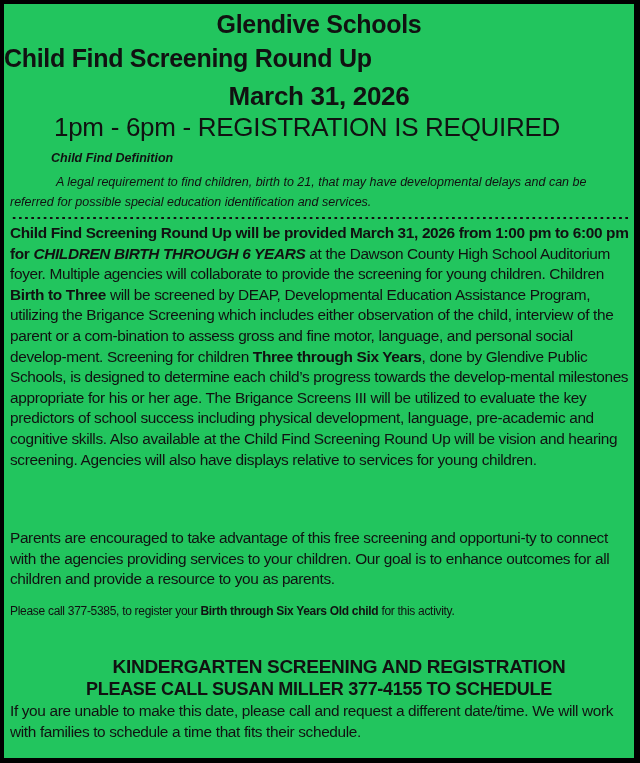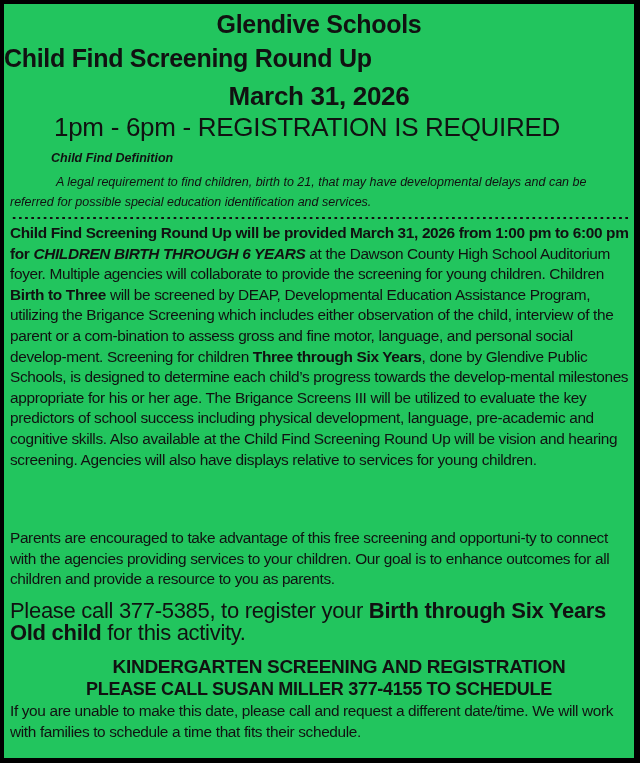--- a/index.html
+++ b/index.html
@@ -22,21 +22,21 @@
   .def-body { position: absolute; left: 6px; top: 168px; width: 620px; font-size: 12.5px; font-style: italic; line-height: 20px; }
   .def-body .indent { display: inline-block; width: 46px; }
   .dots {
     position: absolute; left: 7px; top: 212px; width: 618px; height: 4px;
     background-image: radial-gradient(circle, #111 1.1px, transparent 1.4px);
     background-size: 6.2px 4px; background-repeat: repeat-x;
   }
   .para { position: absolute; left: 6px; width: 622px; font-size: 15.4px; line-height: 20.6px; letter-spacing: -0.35px; }
   .p1 { top: 219px; }
   .p2 { top: 524px; }
-  .p3 { position: absolute; left: 6px; top: 596px; width: 622px; font-size: 22px; line-height: 22px; letter-spacing: -0.3px; }
+  .p3 { position: absolute; left: 6px; top: 596px; width: 622px; font-size: 12px; line-height: 22px; letter-spacing: -0.3px; }
   .k1 { position: absolute; left: 0; width: 630px; top: 652px; text-align: center; font-size: 19px; font-weight: bold; letter-spacing: -0.3px; padding-left: 20px; }
   .k2 { position: absolute; left: 0; width: 630px; top: 675px; text-align: center; font-size: 18px; font-weight: bold; letter-spacing: -0.3px; }
   .p4 { top: 697px; }
   b { font-weight: bold; }
   i { font-style: italic; }
 </style>
 </head>
 <body>
 
 <div class="frame">

